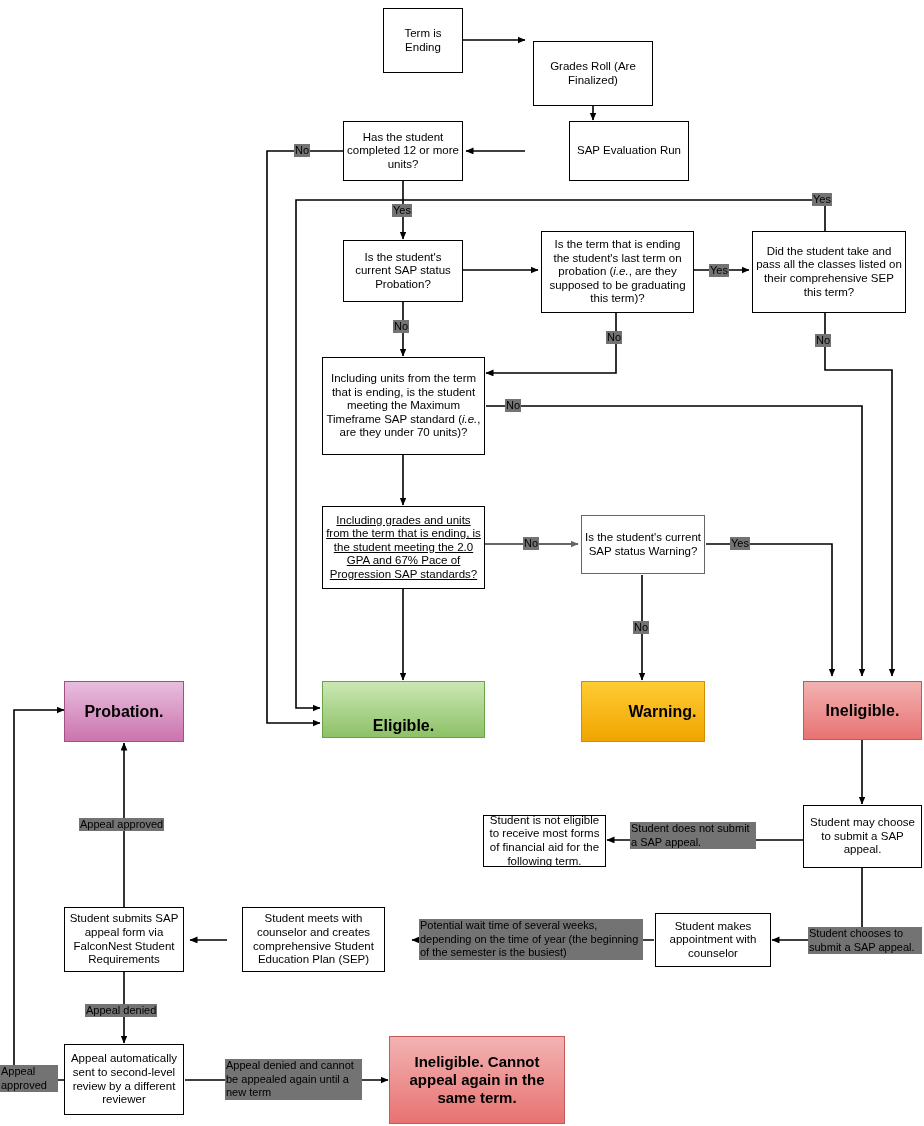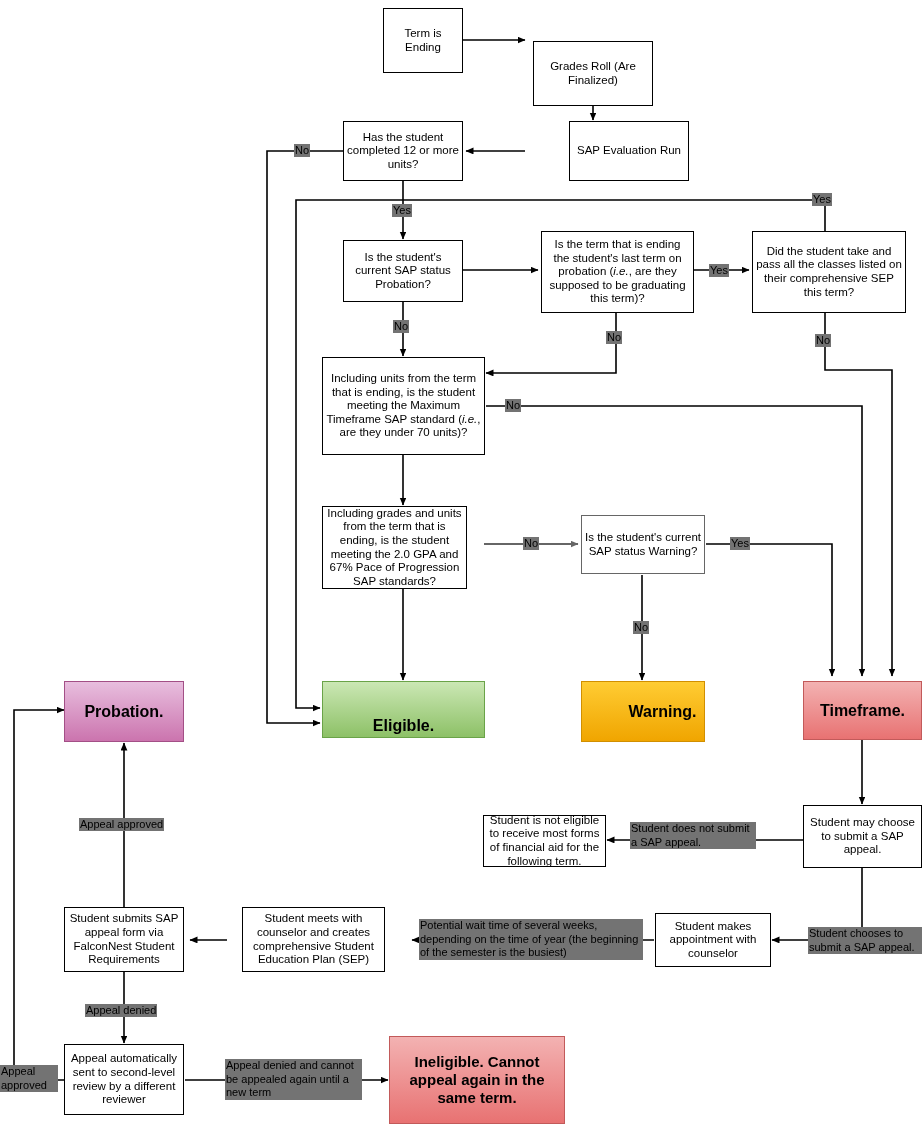--- a/index.html
+++ b/index.html
@@ -190,42 +190,42 @@
   </div>
 
   <div class="nodebox" style="left:752px; top:231px; width:154px; height:82px;">
     <span>Did the student take and pass all the classes listed on their comprehensive SEP this term?</span>
   </div>
 
   <div class="nodebox" style="left:322px; top:357px; width:163px; height:98px;">
     <span><span>Including units from the term that is ending, is the student meeting the Maximum Timeframe SAP standard (</span><span class="ital">i.e.</span><span>, are they under 70 units)?</span></span>
   </div>
 
-  <div class="nodebox" style="left:322px; top:506px; width:145px; height:83px;">
+  <div class="nodebox" style="left:322px; top:506px; width:163px; height:83px;text-decoration:underline;">
     <span>Including grades and units from the term that is ending, is the student meeting the 2.0 GPA and 67% Pace of Progression SAP standards?</span>
   </div>
 
   <div class="nodebox gray-border" style="left:581px; top:515px; width:124px; height:59px;">
     <span>Is the student's current SAP status Warning?</span>
   </div>
 
   <div class="nodebox status st-probation" style="left:64px; top:681px; width:120px; height:61px;">
     <span>Probation.</span>
   </div>
 
   <div class="nodebox status st-eligible" style="left:322px; top:681px; width:163px; height:57px;">
     <span>Eligible.</span>
   </div>
 
   <div class="nodebox status st-warning" style="left:581px; top:681px; width:124px; height:61px;">
     <span>Warning.</span>
   </div>
 
   <div class="nodebox status st-ineligible" style="left:803px; top:681px; width:119px; height:59px;">
-    <span>Timeframe.</span>
+    <span>Ineligible.</span>
   </div>
 
   <div class="nodebox" style="left:803px; top:805px; width:119px; height:63px;">
     <span>Student may choose to submit a SAP appeal.</span>
   </div>
 
   <div class="nodebox" style="left:483px; top:815px; width:123px; height:52px;">
     <span>Student is not eligible to receive most forms of financial aid for the following term.</span>
   </div>
 

